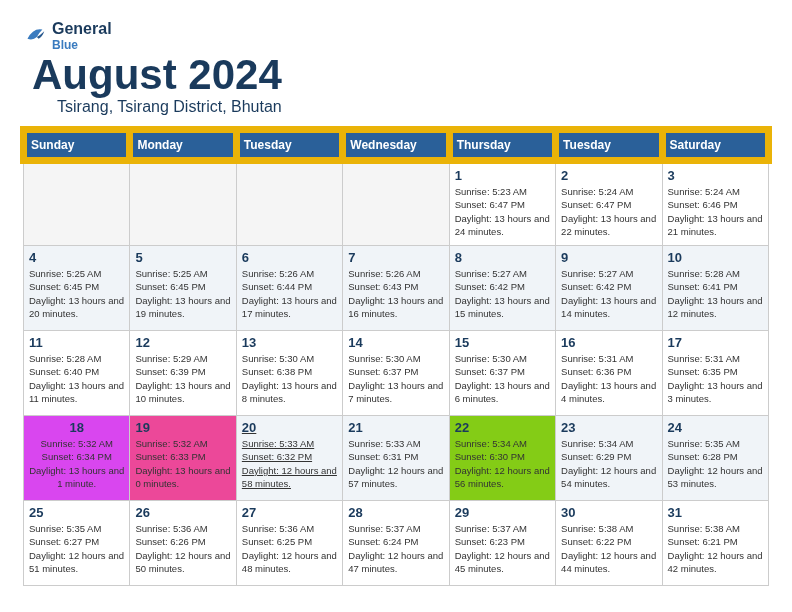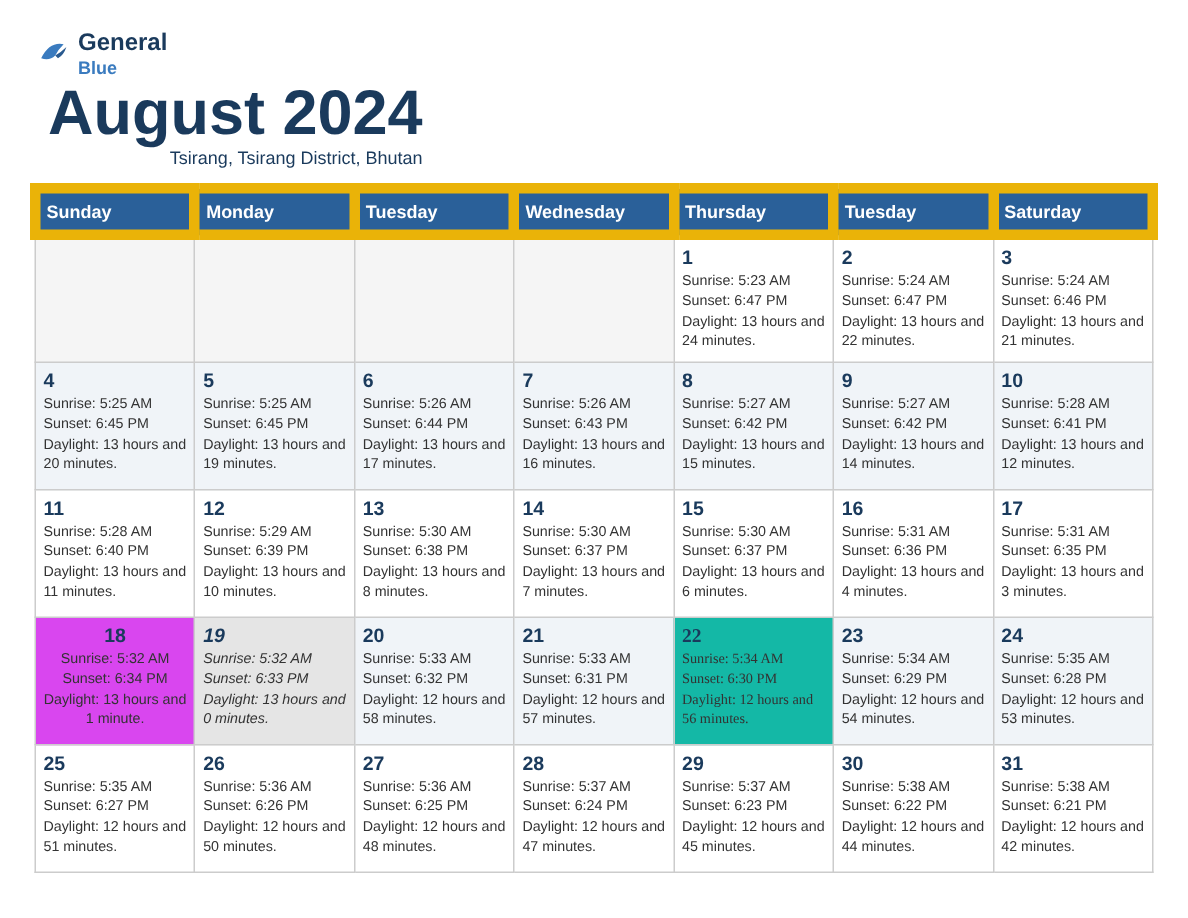--- a/index.html
+++ b/index.html
@@ -30,21 +30,21 @@
       text-align: right;
       margin-left: 12px;
     }
     .calendar-title {
       font-size: 42px;
       font-weight: bold;
       color: #1a3a5c;
       line-height: 1.1;
     }
     .calendar-subtitle {
-      font-size: 12px;
+      font-size: 16px;
       color: #1a3a5c;
     }
     table {
       width: 100%;
       border-collapse: collapse;
       table-layout: fixed;
     }
     th {
       background-color: #2a6099;
       color: #fff;
@@ -194,33 +194,33 @@
         <td>
           <span class="day-number">17</span>
           <div class="day-info">Sunrise: 5:31 AM<br>Sunset: 6:35 PM<br>Daylight: 13 hours and 3 minutes.</div>
         </td>
       </tr>
       <tr>
         <td style="background: #d946ef; text-align: center;">
           <span class="day-number">18</span>
           <div class="day-info">Sunrise: 5:32 AM<br>Sunset: 6:34 PM<br>Daylight: 13 hours and 1 minute.</div>
         </td>
-        <td style="background: #e5e5e5; font-style: italic;">
+        <td style="background: #ec4899;">
           <span class="day-number">19</span>
           <div class="day-info">Sunrise: 5:32 AM<br>Sunset: 6:33 PM<br>Daylight: 13 hours and 0 minutes.</div>
         </td>
-        <td style="background: rgb(240, 244, 248);">
+        <td style="background: rgb(240, 244, 248); text-decoration: underline;">
           <span class="day-number">20</span>
           <div class="day-info">Sunrise: 5:33 AM<br>Sunset: 6:32 PM<br>Daylight: 12 hours and 58 minutes.</div>
         </td>
         <td style="background: rgb(240, 244, 248);">
           <span class="day-number">21</span>
           <div class="day-info">Sunrise: 5:33 AM<br>Sunset: 6:31 PM<br>Daylight: 12 hours and 57 minutes.</div>
         </td>
-        <td style="background: #14b8a6; font-family: Liberation Serif, serif;">
+        <td style="background: #84cc16;">
           <span class="day-number">22</span>
           <div class="day-info">Sunrise: 5:34 AM<br>Sunset: 6:30 PM<br>Daylight: 12 hours and 56 minutes.</div>
         </td>
         <td style="background: rgb(240, 244, 248);">
           <span class="day-number">23</span>
           <div class="day-info">Sunrise: 5:34 AM<br>Sunset: 6:29 PM<br>Daylight: 12 hours and 54 minutes.</div>
         </td>
         <td style="background: rgb(240, 244, 248);">
           <span class="day-number">24</span>
           <div class="day-info">Sunrise: 5:35 AM<br>Sunset: 6:28 PM<br>Daylight: 12 hours and 53 minutes.</div>

